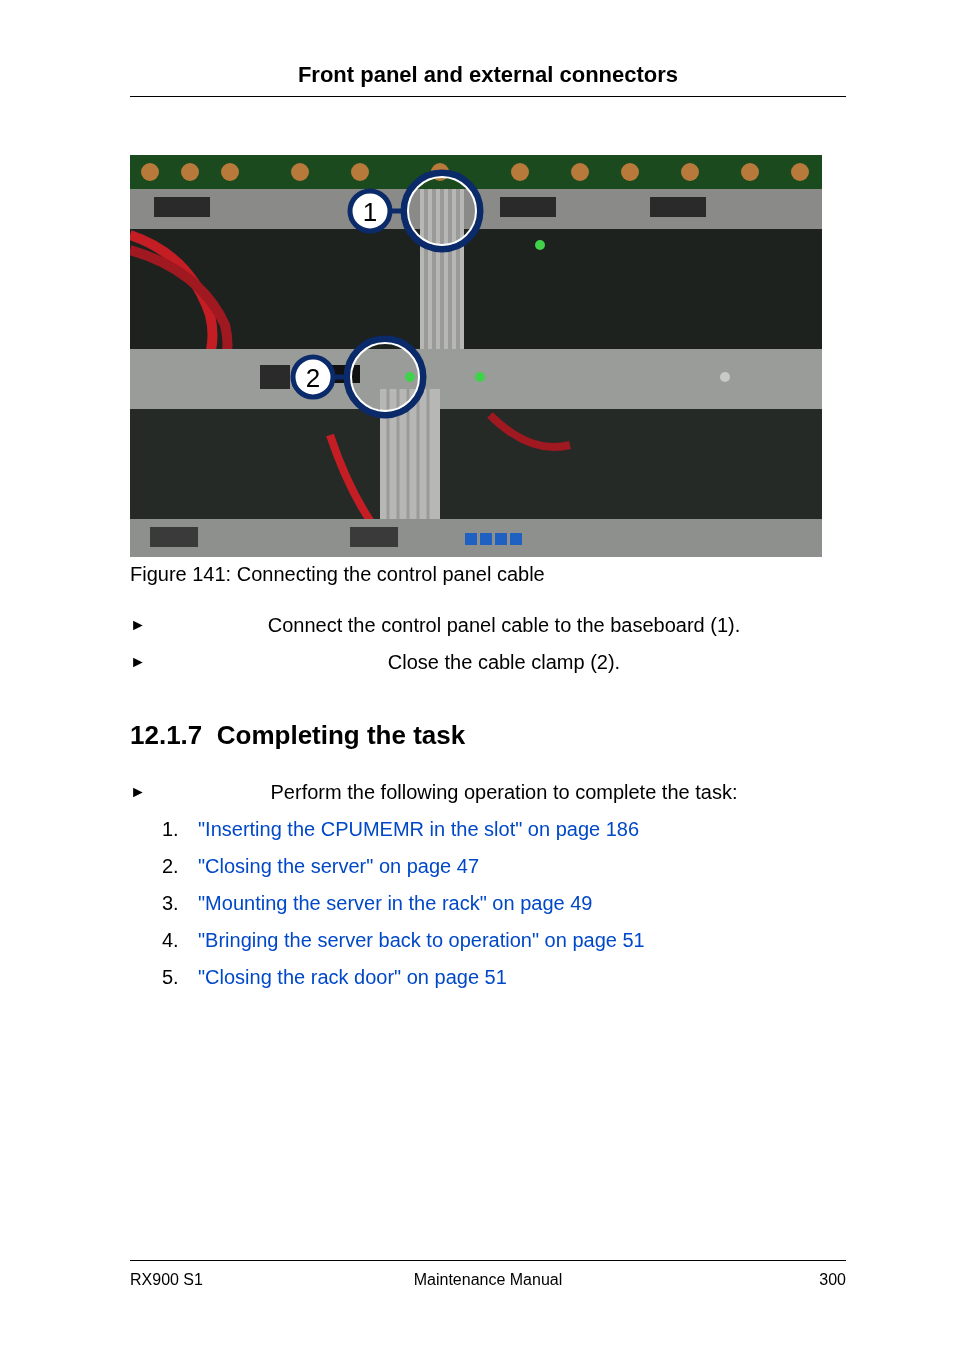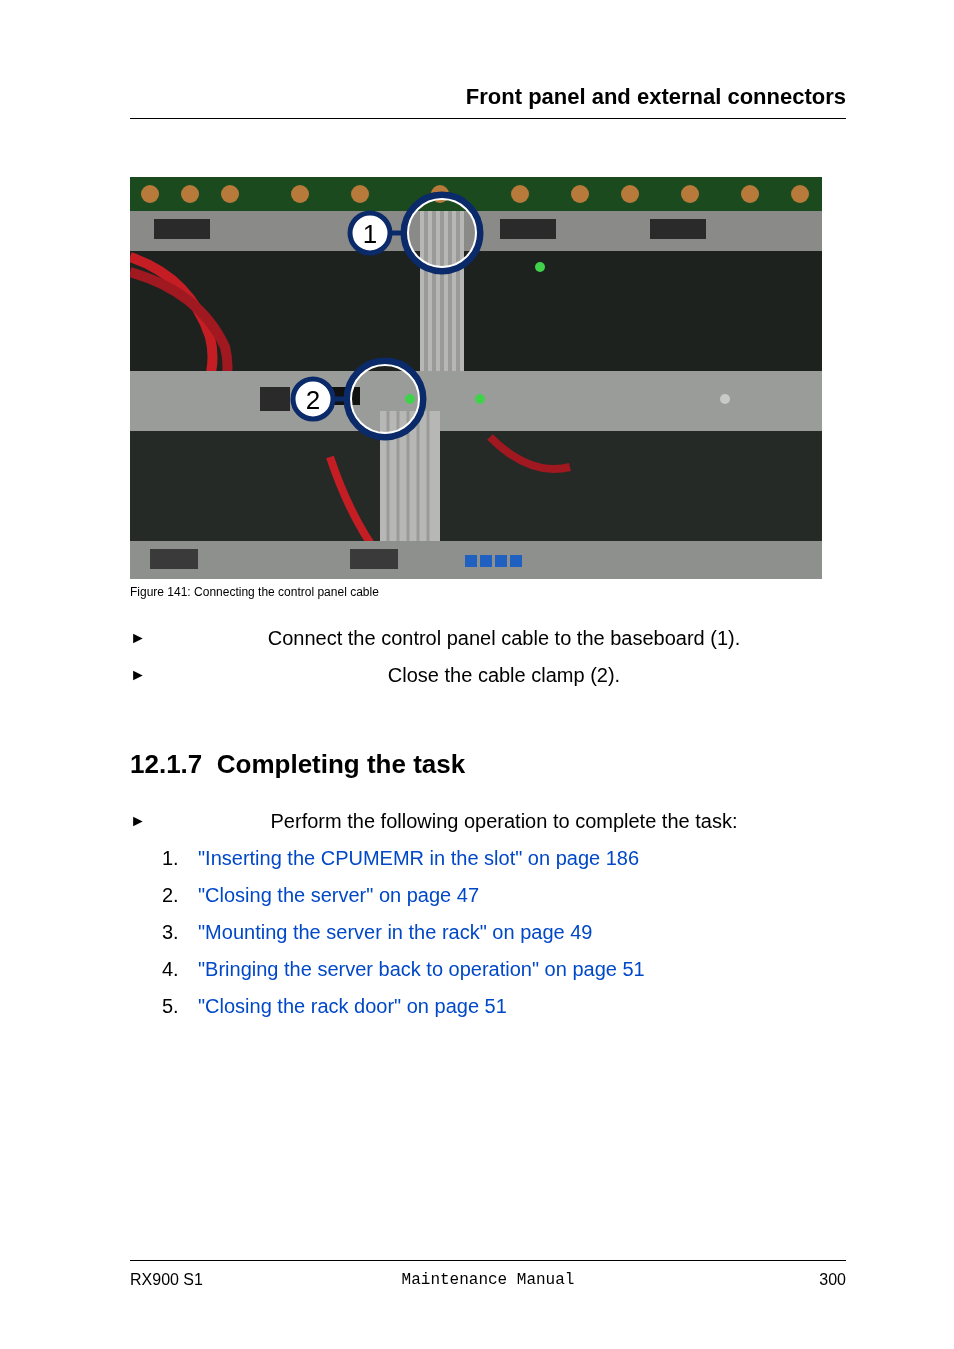--- a/index.html
+++ b/index.html
@@ -8,56 +8,55 @@
     background: #fff;
     width: 954px;
     height: 1349px;
     position: relative;
     color: #000;
   }
   .page {
     padding: 62px 108px 0 130px;
   }
   .header-title {
-    text-align: right;
+    text-align: center;
     font-weight: bold;
     font-size: 22px;
     padding-bottom: 8px;
     border-bottom: 1.5px solid #000;
     margin-bottom: 58px;
-    margin-top: 22px;
   }
   .figure {
     width: 692px;
     height: 402px;
     margin-bottom: 6px;
     position: relative;
   }
   .figure svg { display: block; }
   .caption {
-    font-size: 12px;
+    font-size: 20px;
     margin-bottom: 28px;
   }
   .bullet-line {
     display: flex;
     align-items: flex-start;
     font-size: 20px;
     margin-bottom: 14px;
   }
   .bullet-marker {
     width: 32px;
     flex-shrink: 0;
     font-size: 16px;
     padding-top: 2px;
   }
   .bullet-text { flex: 1; text-align: center; }
   .section-heading {
     font-weight: bold;
     font-size: 26px;
-    margin-top: 62px;
+    margin-top: 46px;
     margin-bottom: 30px;
   }
   .num-list { padding-left: 32px; }
   .num-item {
     display: flex;
     font-size: 20px;
     margin-bottom: 14px;
   }
   .num { width: 36px; flex-shrink: 0; }
   .link { color: #0048c8; }
@@ -69,21 +68,20 @@
     border-top: 1.5px solid #000;
     padding-top: 10px;
     display: flex;
     justify-content: space-between;
     font-size: 16px;
   }
   .footer-center {
     position: absolute;
     left: 0; right: 0;
     text-align: center;
-    font-family: Liberation Mono, monospace;
   }
   .footer-left, .footer-right { position: relative; z-index: 1; }
 </style>
 </head>
 <body>
 
 <div class="page">
   <div class="header-title">Front panel and external connectors</div>
 
   <div class="figure">

